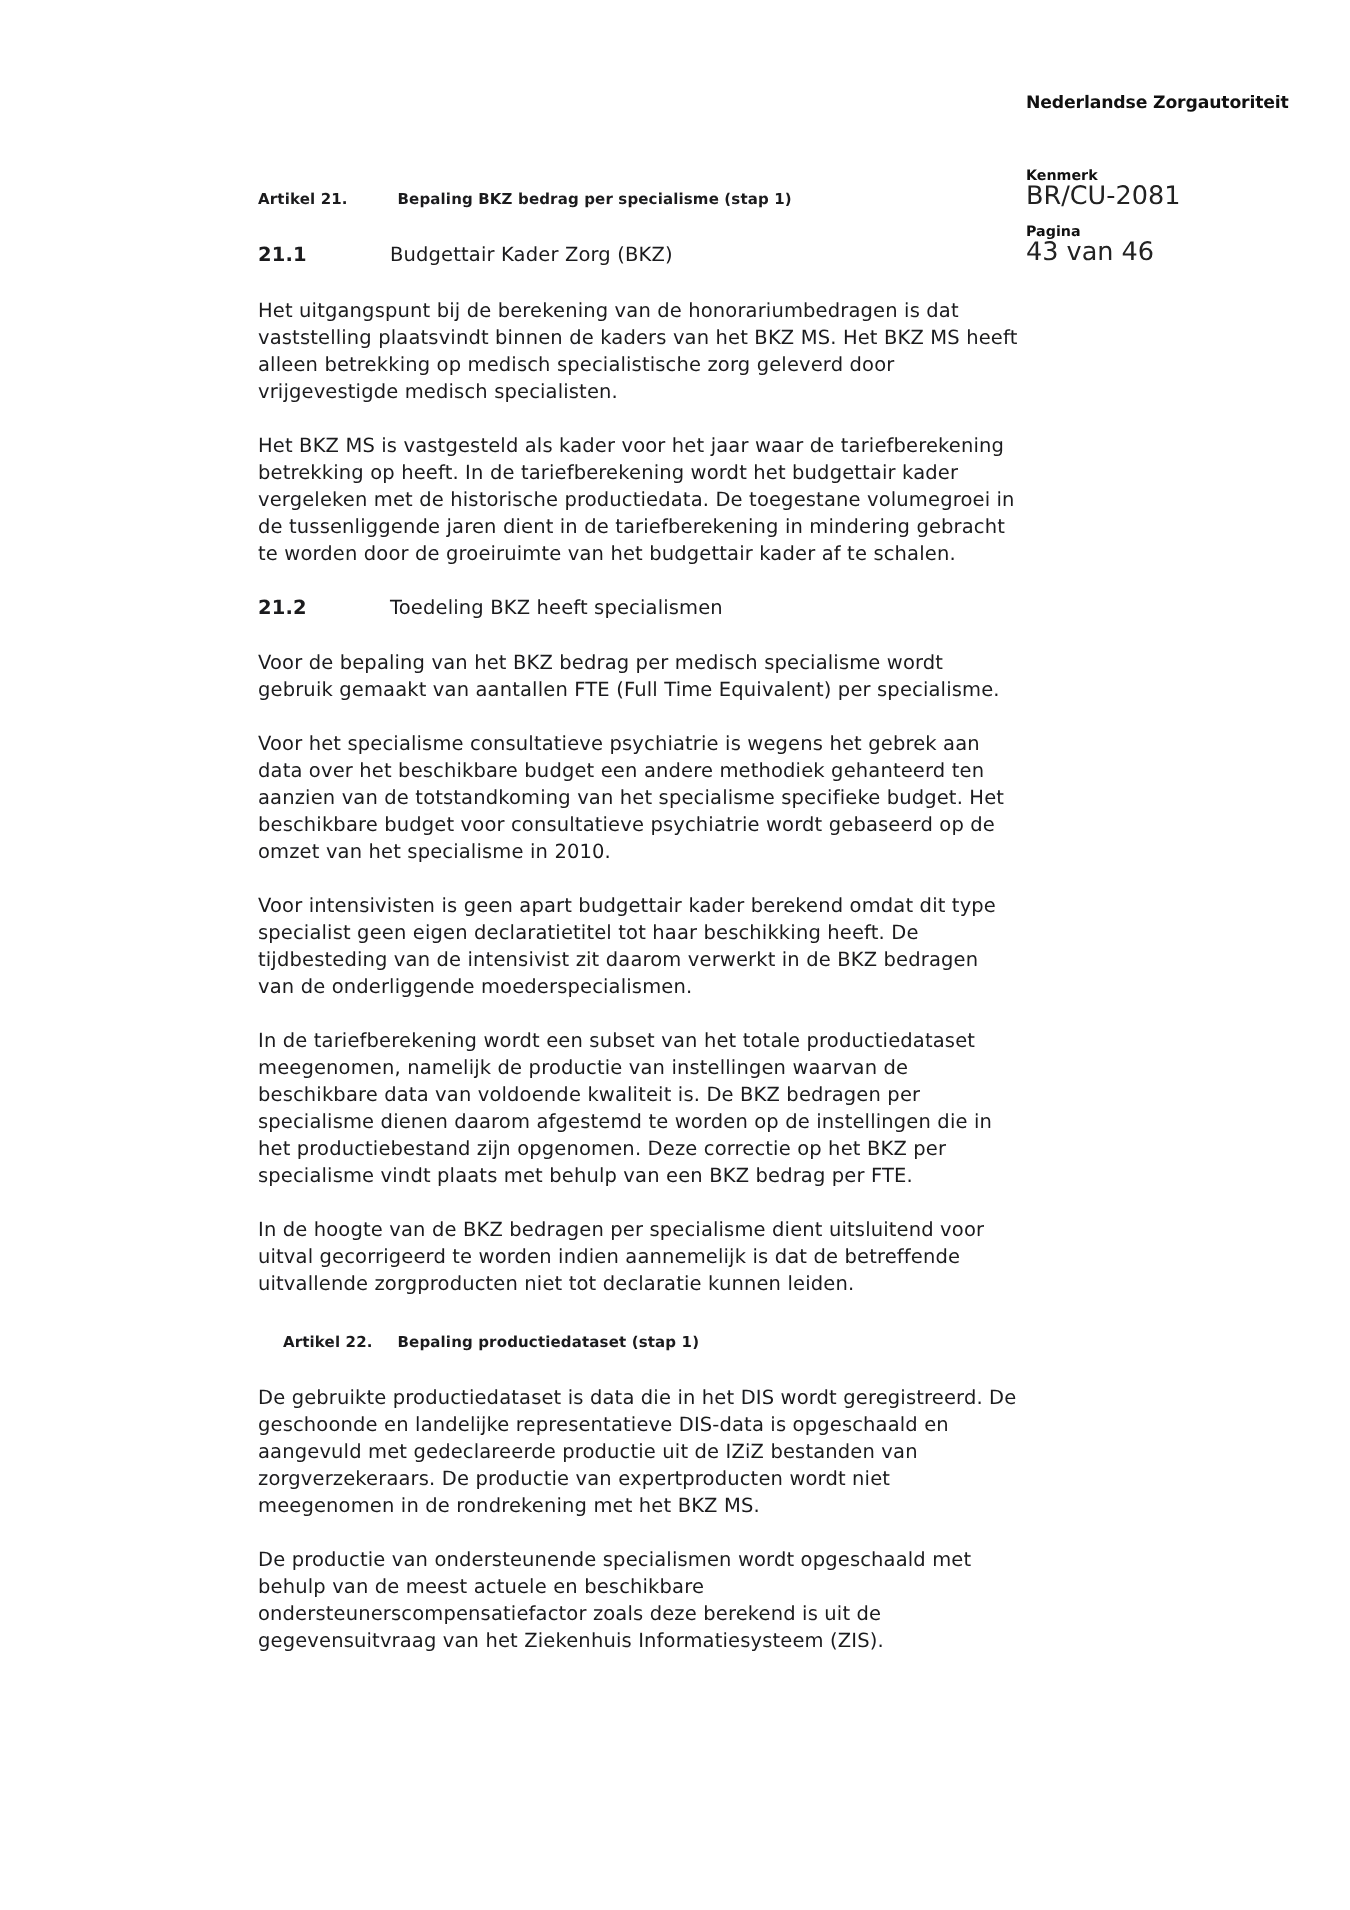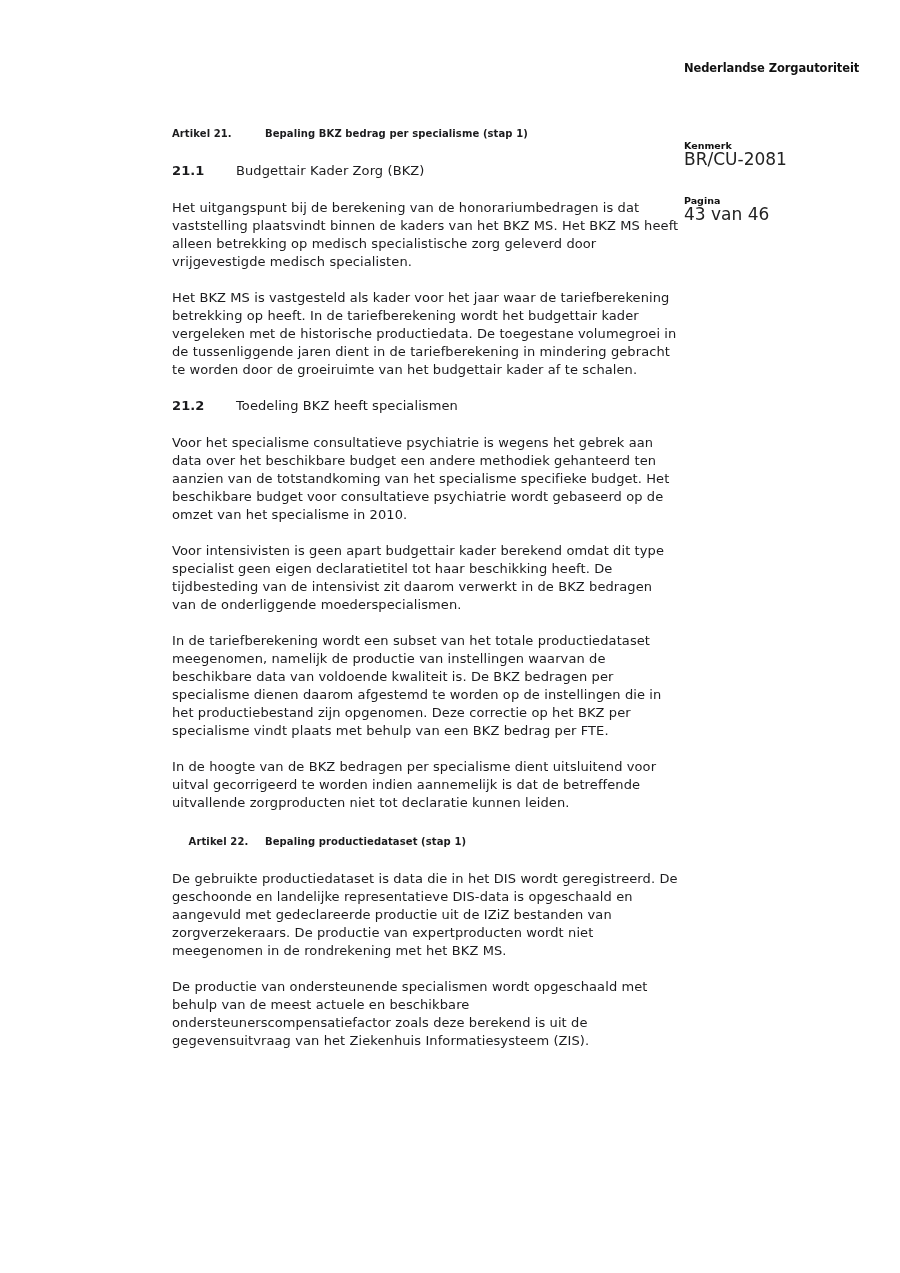--- a/index.html
+++ b/index.html
@@ -32,21 +32,20 @@
     position: absolute;
     left: 684px;
     top: 111px;
     width: 180px;
   }
   .meta-label {
     font-size: 9.5px;
     font-weight: bold;
     line-height: 13px;
     color: #111;
-    margin-top: 28px;
   }
   .meta-value {
     font-size: 17px;
     line-height: 14px;
     margin-bottom: 10px;
     color: #222;
   }
   
   .main {
     position: absolute;
@@ -72,20 +71,21 @@
   .article-num {
     width: 93px;
     flex-shrink: 0;
   }
   .section-heading {
     display: flex;
     font-size: 13px;
     font-weight: normal;
     line-height: 18px;
     margin: 0 0 19px 0;
+    gap: 24px;
   }
   .section-num {
     width: 64px;
     flex-shrink: 0;
     font-weight: bold;
   }
   .body-par {
     margin: 0 0 18px 0;
   }
 </style>
@@ -117,20 +117,21 @@
 
     <p class="body-par">Het uitgangspunt bij de berekening van de honorariumbedragen is dat vaststelling plaatsvindt binnen de kaders van het BKZ MS. Het BKZ MS heeft alleen betrekking op medisch specialistische zorg geleverd door vrijgevestigde medisch specialisten.</p>
 
     <p class="body-par">Het BKZ MS is vastgesteld als kader voor het jaar waar de tariefberekening betrekking op heeft. In de tariefberekening wordt het budgettair kader vergeleken met de historische productiedata. De toegestane volumegroei in de tussenliggende jaren dient in de tariefberekening in mindering gebracht te worden door de groeiruimte van het budgettair kader af te schalen.</p>
 
     <div class="section-heading">
       <span class="section-num">21.2</span>
       <span>Toedeling BKZ heeft specialismen</span>
     </div>
 
+    <p class="body-par">Voor de bepaling van het BKZ bedrag per medisch specialisme wordt gebruik gemaakt van aantallen FTE (Full Time Equivalent) per specialisme.</p>
 
     <p class="body-par">Voor het specialisme consultatieve psychiatrie is wegens het gebrek aan data over het beschikbare budget een andere methodiek gehanteerd ten aanzien van de totstandkoming van het specialisme specifieke budget. Het beschikbare budget voor consultatieve psychiatrie wordt gebaseerd op de omzet van het specialisme in 2010.</p>
 
     <p class="body-par">Voor intensivisten is geen apart budgettair kader berekend omdat dit type specialist geen eigen declaratietitel tot haar beschikking heeft. De tijdbesteding van de intensivist zit daarom verwerkt in de BKZ bedragen van de onderliggende moederspecialismen.</p>
 
     <p class="body-par">In de tariefberekening wordt een subset van het totale productiedataset meegenomen, namelijk de productie van instellingen waarvan de beschikbare data van voldoende kwaliteit is. De BKZ bedragen per specialisme dienen daarom afgestemd te worden op de instellingen die in het productiebestand zijn opgenomen. Deze correctie op het BKZ per specialisme vindt plaats met behulp van een BKZ bedrag per FTE.</p>
 
     <p class="body-par">In de hoogte van de BKZ bedragen per specialisme dient uitsluitend voor uitval gecorrigeerd te worden indien aannemelijk is dat de betreffende uitvallende zorgproducten niet tot declaratie kunnen leiden.</p>
 
     <div class="article-heading second">

